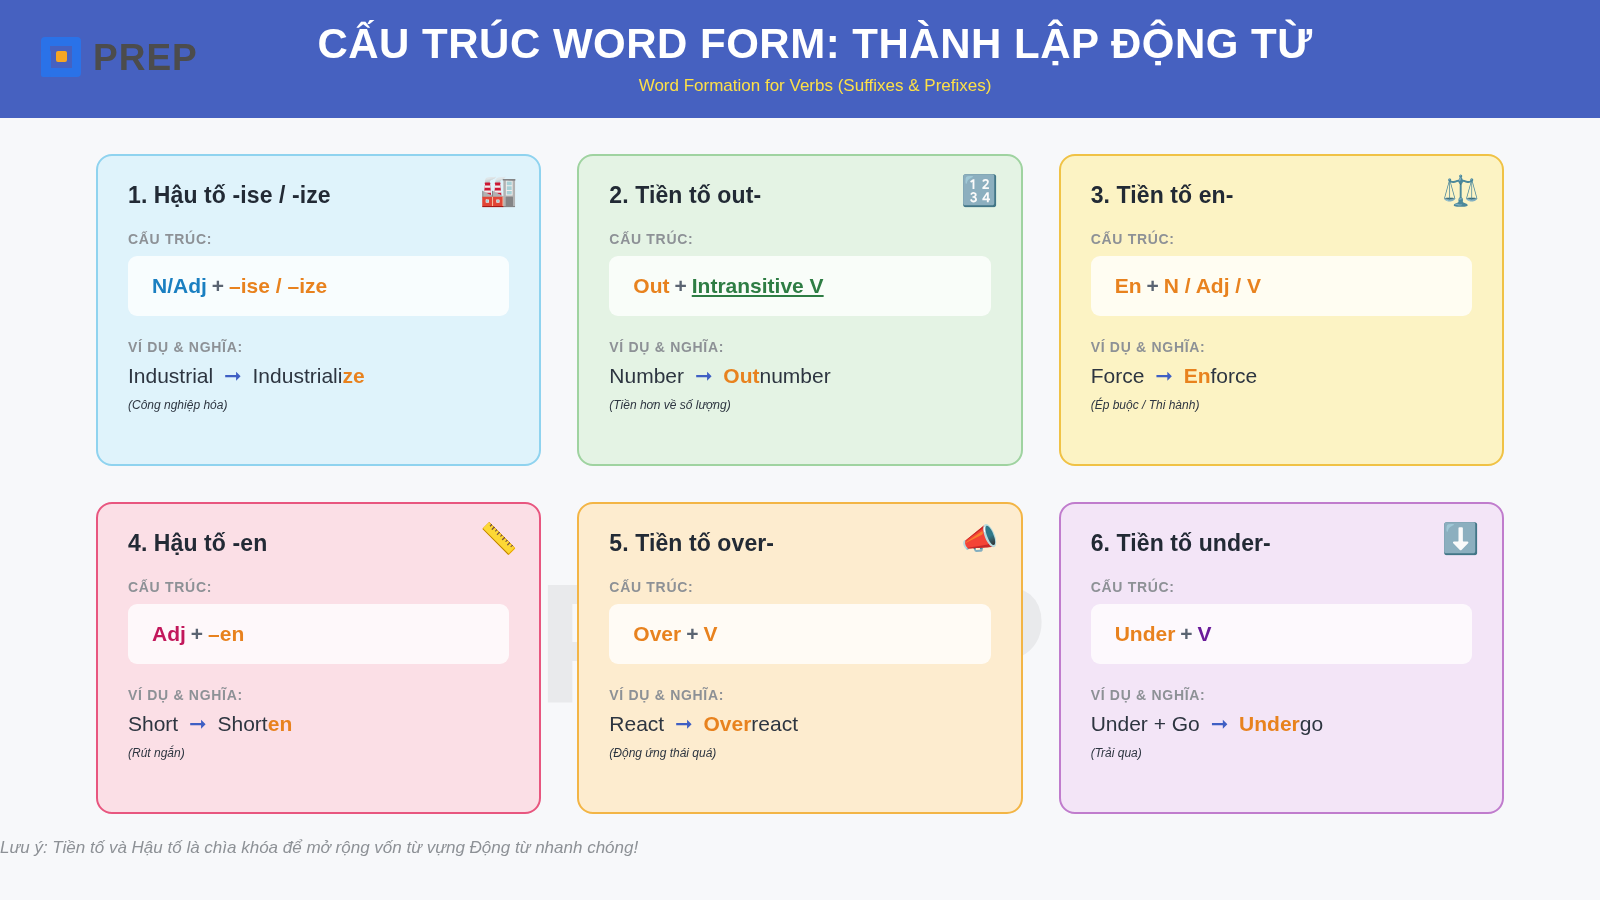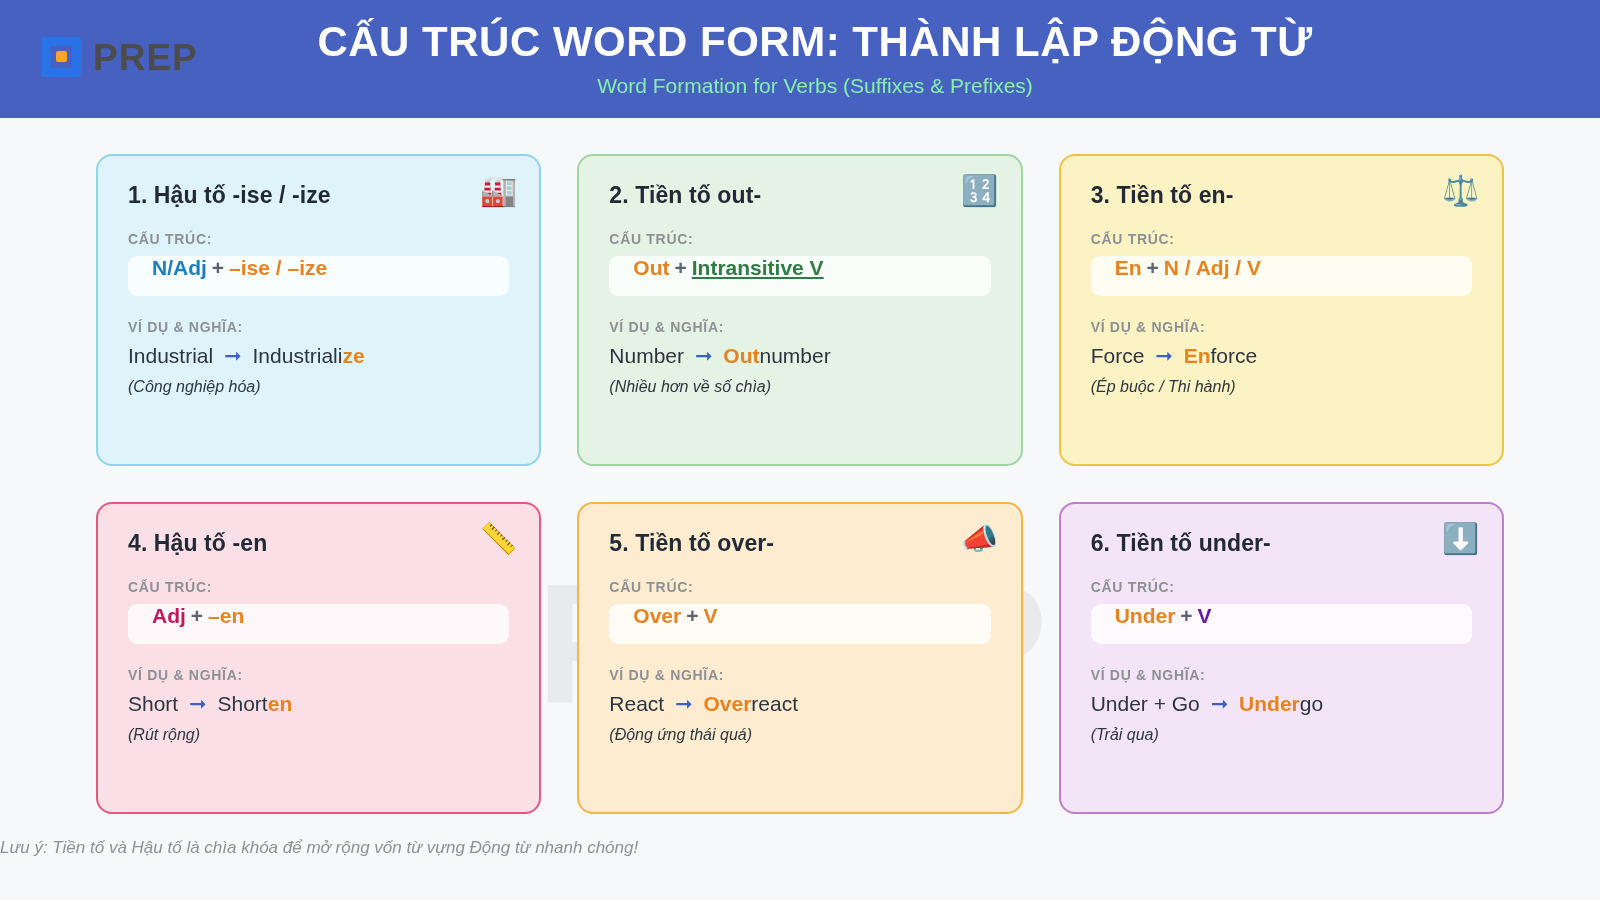--- a/index.html
+++ b/index.html
@@ -66,22 +66,22 @@
   }
   .head-title{
     font-size:42px;
     font-weight:bold;
     color:#ffffff;
     letter-spacing:.5px;
     line-height:1.05;
   }
   .head-sub{
     margin-top:9px;
-    font-size:21px;
-    color:#86efac;
+    font-size:17px;
+    color:#fde047;
     font-weight:normal;
   }
 
   
   .wm-text{
     position:absolute;
     left:0;right:0;
     top:545px;
     text-align:center;
     font-size:170px;
@@ -155,42 +155,42 @@
     font-weight:bold;
     color:#8d9196;
     letter-spacing:.7px;
     margin-bottom:9px;
     position:relative;
     z-index:2;
   }
   .struct{
     background:rgba(255,255,255,.78);
     border-radius:9px;
-    height:40px;
+    height:60px;
     display:flex;
-    align-items:flex-start;
+    align-items:center;
     padding-left:24px;
     font-size:21px;
     font-weight:bold;
     margin-bottom:23px;
     position:relative;
     z-index:2;
   }
   .struct .plus{ color:#5a6472; font-weight:bold; padding:0 5px; }
   .example{
     font-size:21px;
     color:#2d3540;
     margin-bottom:10px;
     position:relative;
     z-index:2;
   }
   .example .arrow{ color:#3f5fc4; padding:0 5px; font-weight:bold; }
   .example b{ font-weight:bold; }
   .meaning{
-    font-size:16px;
+    font-size:12px;
     font-style:italic;
     color:#2d3540;
     position:relative;
     z-index:2;
   }
 
   
   .c1{ background:#dff3fb; border-color:#8fd3ef; }
   .c2{ background:#e4f3e4; border-color:#9fd3a0; }
   .c3{ background:#fcf3c4; border-color:#f0c245; }
@@ -270,21 +270,21 @@
       <span class="orange">Out</span>
       <span class="plus">+</span>
       <span class="green">Intransitive V</span>
     </div>
     <div class="lbl">VÍ DỤ &amp; NGHĨA:</div>
     <div class="example">
       <span>Number</span>
       <span class="arrow">➞</span>
       <b class="orange">Out</b><span>number</span>
     </div>
-    <div class="meaning">(Nhiều hơn về số chìa)</div>
+    <div class="meaning">(Tiền hơn về số lượng)</div>
   </div>
 
   <div class="card c3">
     <div class="card-icon">⚖️</div>
     <div class="card-title">3. Tiền tố en-</div>
     <div class="lbl">CẤU TRÚC:</div>
     <div class="struct">
       <span class="orange">En</span>
       <span class="plus">+</span>
       <span class="orange">N / Adj / V</span>
@@ -306,21 +306,21 @@
       <span class="crimson">Adj</span>
       <span class="plus">+</span>
       <span class="orange">–en</span>
     </div>
     <div class="lbl">VÍ DỤ &amp; NGHĨA:</div>
     <div class="example">
       <span>Short</span>
       <span class="arrow">➞</span>
       <span>Short</span><b class="orange">en</b>
     </div>
-    <div class="meaning">(Rút rộng)</div>
+    <div class="meaning">(Rút ngắn)</div>
   </div>
 
   <div class="card c5">
     <div class="card-icon">📣</div>
     <div class="card-title">5. Tiền tố over-</div>
     <div class="lbl">CẤU TRÚC:</div>
     <div class="struct">
       <span class="orange">Over</span>
       <span class="plus">+</span>
       <span class="orange">V</span>

